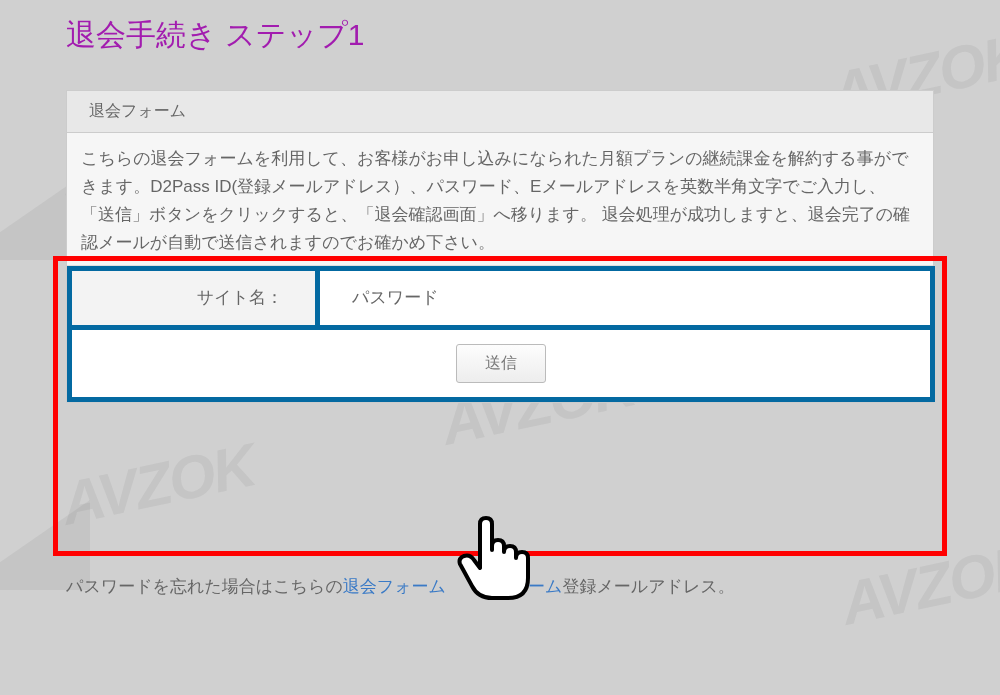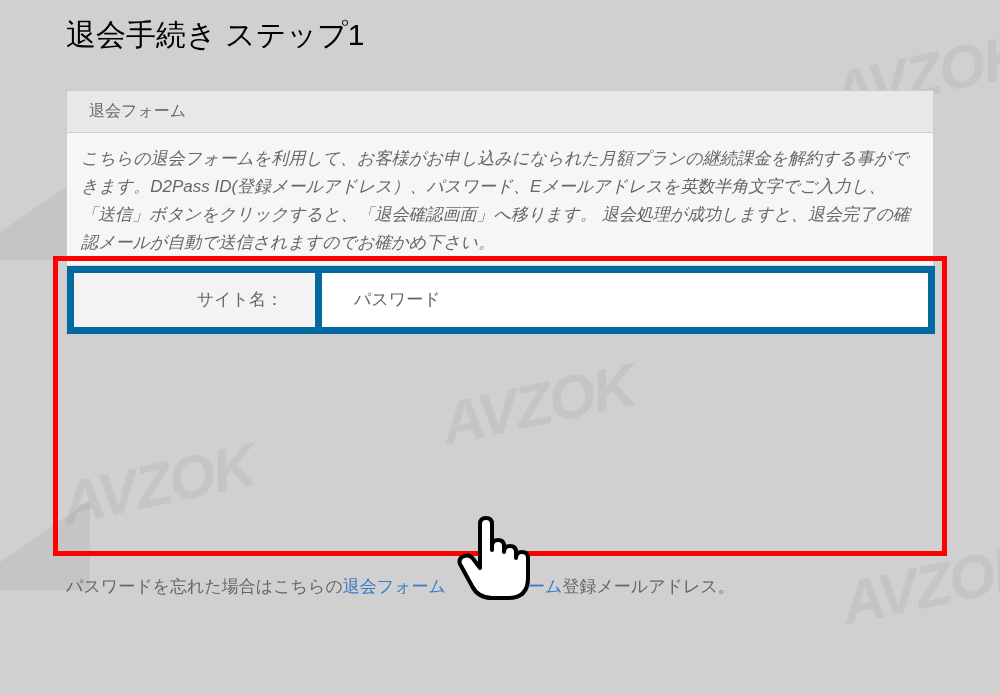--- a/index.html
+++ b/index.html
@@ -20,21 +20,21 @@
       font-style: italic;
       pointer-events: none;
       letter-spacing: -2px;
     }
     .page-title {
       position: absolute;
       left: 66px;
       top: 15px;
       font-size: 30px;
       font-weight: 400;
-      color: #000000;
+      color: #a21caf;
     }
     .panel {
       position: absolute;
       left: 66px;
       top: 90px;
       width: 868px;
       border: 1px solid #ccc;
       background: #fff;
     }
     .panel-header {
@@ -44,28 +44,27 @@
       font-size: 16px;
       color: #666;
     }
     .panel-body {
       padding: 12px 14px 8px 14px;
       font-size: 17px;
       line-height: 1.65;
       color: #666;
       background: #f6f6f6;
       border-bottom: 1px solid #e0e0e0;
-      font-style: italic;
     }
     .form-table {
       width: 868px;
       border-collapse: collapse;
     }
     .form-table td {
-      border: 7px solid #0369a1;
+      border: 5px solid #0369a1;
       padding: 14px 32px;
       font-size: 17px;
       color: #666;
     }
     .form-table td.label-cell {
       background: #f3f3f3;
       text-align: right;
       width: 248px;
       vertical-align: middle;
       line-height: 1.5;
@@ -139,20 +138,25 @@
 <div class="panel">
   <div class="panel-header">退会フォーム</div>
   <div class="panel-body">こちらの退会フォームを利用して、お客様がお申し込みになられた月額プランの継続課金を解約する事ができます。D2Pass ID(登録メールアドレス）、パスワード、Eメールアドレスを英数半角文字でご入力し、「送信」ボタンをクリックすると、「退会確認画面」へ移ります。 退会処理が成功しますと、退会完了の確認メールが自動で送信されますのでお確かめ下さい。</div>
 
   <table class="form-table">
     <tbody>
         <tr>
       <td class="label-cell">サイト名：</td>
       <td class="value-cell">パスワード</td>
     </tr>
+    <tr>
+      <td colspan="2" class="submit-row" style="background:#fff;">
+        <button class="submit-btn">送信</button>
+      </td>
+    </tr>
   </tbody>
     </table>
 </div>
 
 <div class="highlight-box" style="left:53px; top:256px; width:894px; height:300px;"></div>
 
 <div class="footer-text">
   <span>パスワードを忘れた場合はこちらの</span><a href="#"><span>退会フォーム</span>&nbsp;&nbsp;&nbsp;&nbsp;&nbsp;&nbsp;&nbsp;&nbsp;&nbsp;&nbsp;<span>フォーム</span></a><span>登録メールアドレス。</span>
 </div>
 

